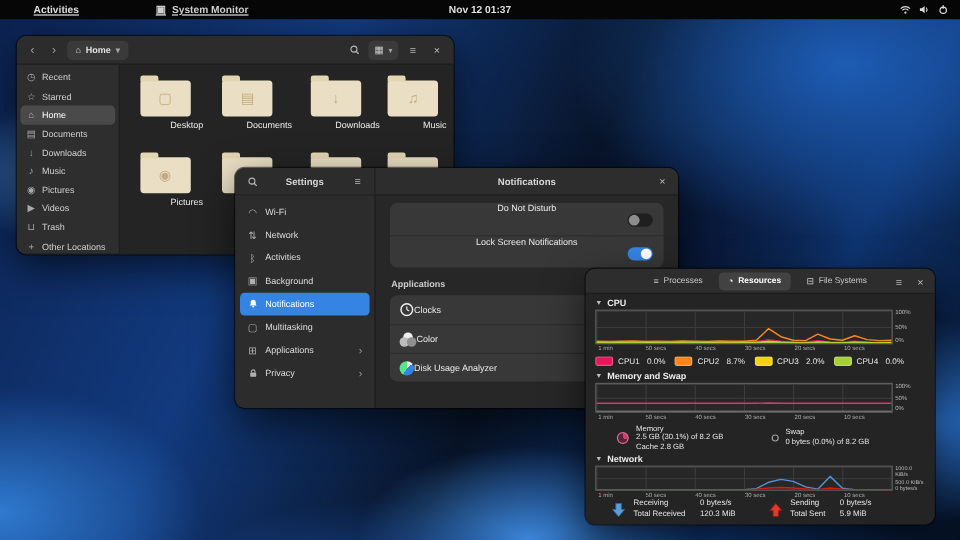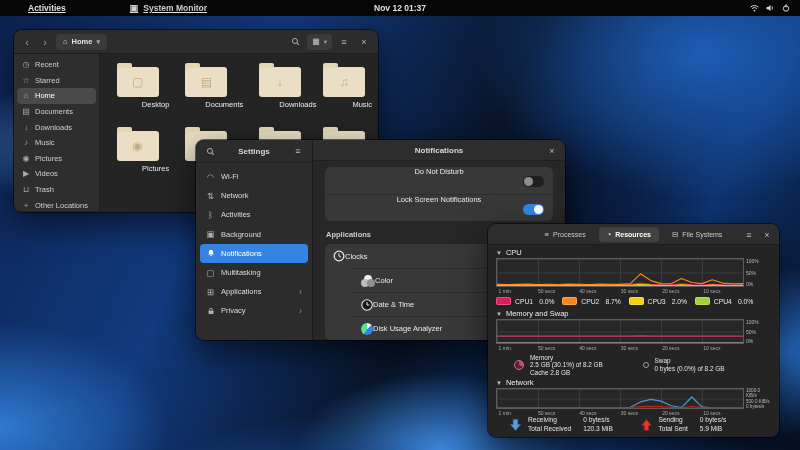--- a/index.html
+++ b/index.html
@@ -72,38 +72,38 @@
   .set-panel { flex:1; padding:6px 12px 0; }
   .card { background:#383838; border-radius:6px; overflow:hidden; }
   .t-row { display:flex; align-items:center; height:27px; padding:0 9px; font-size:7.5px; color:#eaeaea;flex-direction:column; }
   .t-row + .t-row { border-top:1px solid #2d2d2d; }
   .toggle { margin-left:auto; width:21px; height:11px; border-radius:6px; background:#1f1f1f; position:relative; }
   .toggle::after { content:""; position:absolute; width:9px; height:9px; border-radius:50%; background:#8d8d8d; top:1px; left:1px; }
   .toggle.on { background:#3584e4; }
   .toggle.on::after { left:11px; background:#fff; }
   .section-label { font-size:7.5px; font-weight:bold; color:#cdcdcd; margin:9px 1px 5px; }
   .app-row { height:24px; display:flex; align-items:center; padding:0 8px; font-size:7.5px; color:#eaeaea; }
-  .app-row + .app-row { border-top:1px solid #2d2d2d;margin-left:28px; }
+  .app-row + .app-row { border-top:1px solid #2d2d2d; }
   .app-ic { width:12px; height:12px; flex:none; border-radius:50%; }
   .ic-color { position:relative; width:14px; height:12px; }
   .ic-color i { position:absolute; width:8px; height:8px; border-radius:50%; }
   .ic-color i:nth-child(1){ left:3px; top:0; background:#efefef; }
   .ic-color i:nth-child(2){ left:0; top:4px; background:#bdbdbd; }
   .ic-color i:nth-child(3){ left:6px; top:4px; background:#8f8f8f; }
   .ic-disk { background:conic-gradient(from 210deg, #57e389 0 42%, #f3f3f3 42% 56%, #3584e4 56% 100%); }
 
   
   #sysmon { left:488px; top:224px; width:291px; height:213px; background:#242424; display:flex; flex-direction:column; z-index:30; }
   .sm-hb { height:21px; background:#2d2d2d; border-bottom:1px solid #1c1c1c; display:flex; align-items:center; justify-content:center; gap:5px; position:relative; flex:none; }
   .sm-tab { display:flex; align-items:center; gap:4px; height:15px; padding:0 8px; border-radius:4px; font-size:7px; color:#c9c9c9; }
   .sm-tab .glyph { font-size:7.5px; }
   .sm-tab.active { background:#424242; color:#fff; font-weight:bold; }
   .sm-hb-right { position:absolute; right:4px; top:2.5px; display:flex; gap:2px; }
   .sm-body { flex:1; padding:2px 8px 2px; display:flex; flex-direction:column; color:#dddddd; }
-  .sec-header { display:flex; align-items:center; gap:4px; font-size:7.5px; font-weight:normal; color:#ececec; height:11px; flex:none; }
+  .sec-header { display:flex; align-items:center; gap:4px; font-size:7.5px; font-weight:bold; color:#ececec; height:11px; flex:none; }
   .sec-header .tri { font-size:6px; color:#bdbdbd; }
   .chart-row { display:flex; flex:none; }
   .chart-box { flex:1; background:#272727; border:1px solid #5c5c5c; position:relative;
     background-image:
       linear-gradient(to right, #3c3c3c 1px, transparent 1px),
       linear-gradient(to bottom, #3c3c3c 1px, transparent 1px);
     background-size:16.666% 50%; }
   .chart-box svg { position:absolute; inset:0; width:100%; height:100%; }
   .ylab { width:27px; display:flex; flex-direction:column; justify-content:space-between; font-size:5px; color:#b9b9b9; padding-left:2px; }
   .ylab.net { font-size:4.6px; }
@@ -368,30 +368,20 @@
         </div>
         <div class="app-row">
           <span class="ic-color">
               <i></i>
               <i></i>
               <i></i>
             </span>
           <span>Color</span>
         </div>
         <div class="app-row">
-          <span class="icon">
-            <svg width="12" height="12" viewBox="0 0 16 16">
-                <circle cx="8" cy="8" r="7" fill="#1a1a1a" stroke="#efefef" stroke-width="1.4"></circle>
-                <line x1="8" y1="8" x2="8" y2="4" stroke="#efefef" stroke-width="1.3"></line>
-                <line x1="8" y1="8" x2="11" y2="8" stroke="#efefef" stroke-width="1.3"></line>
-              </svg>
-          </span>
-          <span>Date &amp; Time</span>
-        </div>
-        <div class="app-row">
           <span class="app-ic ic-disk"></span>
           <span>Disk Usage Analyzer</span>
         </div>
       </div>
     </div>
   </div>
 </div>
 
 <div class="window" id="sysmon">
   <div class="sm-hb">

